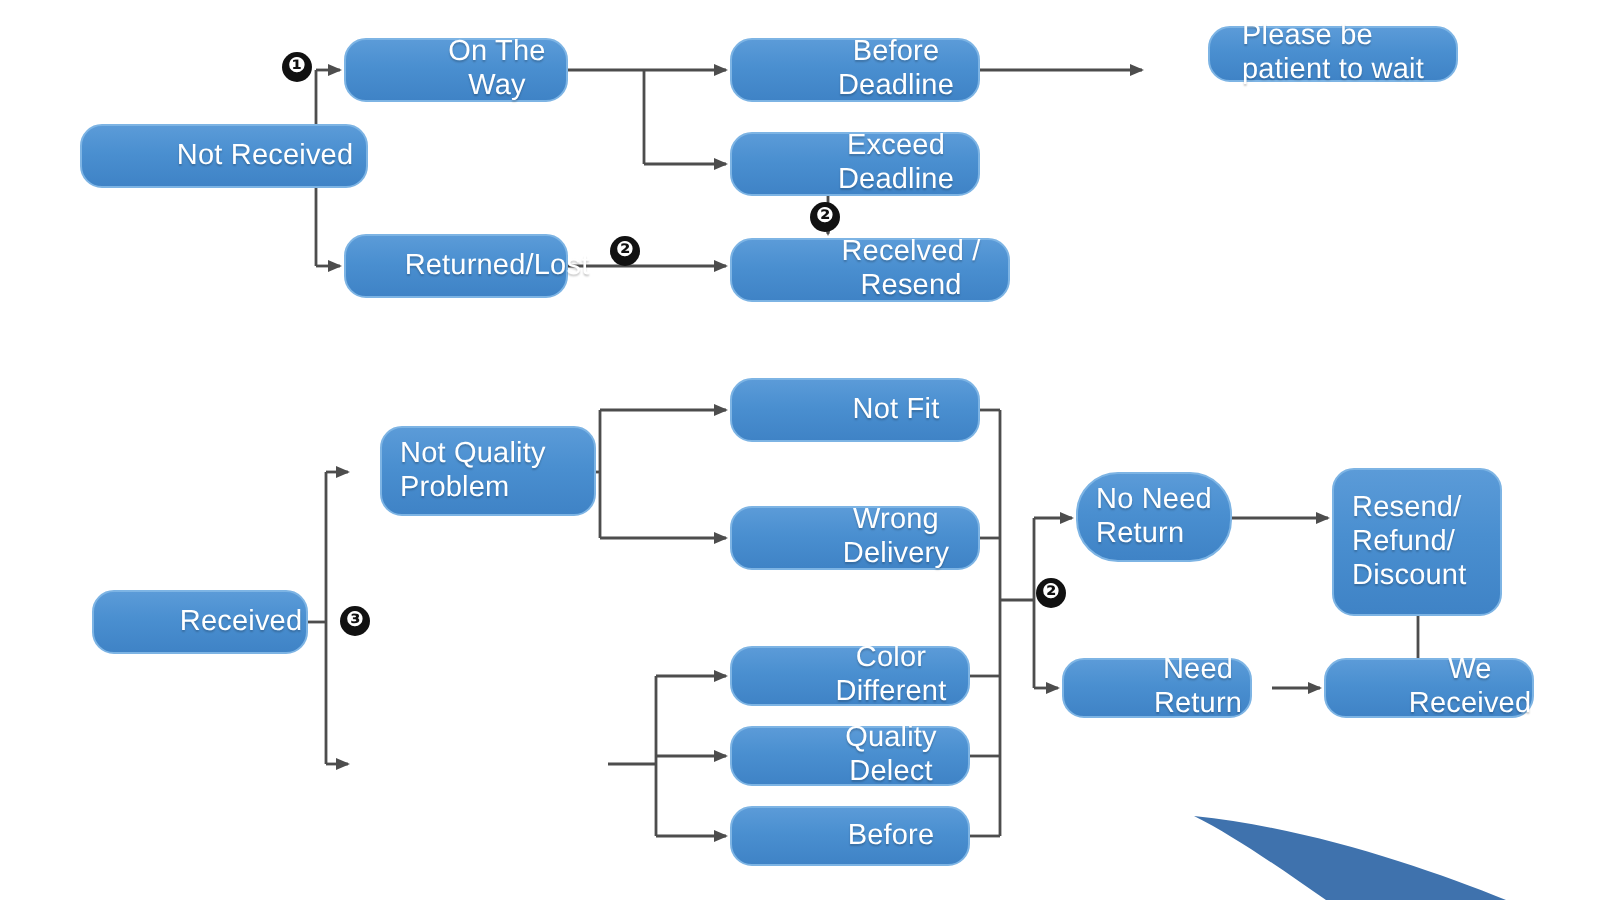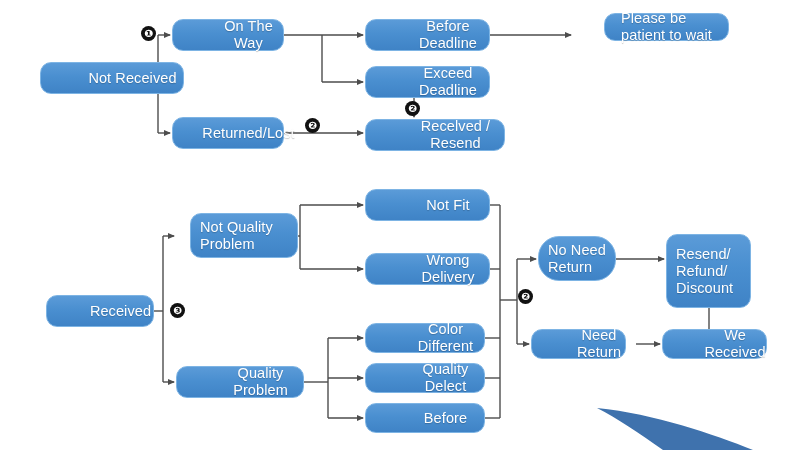--- a/index.html
+++ b/index.html
@@ -129,21 +129,20 @@
 
   <div class="badge" style="left:141px;top:26px;">❶</div>
   <div class="badge" style="left:305px;top:118px;">❷</div>
   <div class="badge" style="left:405px;top:101px;">❷</div>
 
   <div class="node" style="left:46px;top:295px;width:108px;height:32px;">Received</div>
 
   <div class="node left" style="left:176px;top:213px;width:108px;height:45px;margin-left:14px;">Not   Quality
 Problem</div>
 
-  <div class="node" style="left:176px;top:366px;width:128px;height:32px;">Quality Problem</div>
 
   <div class="node" style="left:365px;top:189px;width:125px;height:32px;">Not Fit</div>
 
   <div class="node" style="left:365px;top:253px;width:125px;height:32px;">Wrong Delivery</div>
 
   <div class="node" style="left:365px;top:363px;width:120px;height:30px;">Quality Delect</div>
 
   <div class="node" style="left:365px;top:323px;width:120px;height:30px;">Color Different</div>
 
   <div class="node" style="left:365px;top:403px;width:120px;height:30px;">Before</div>

